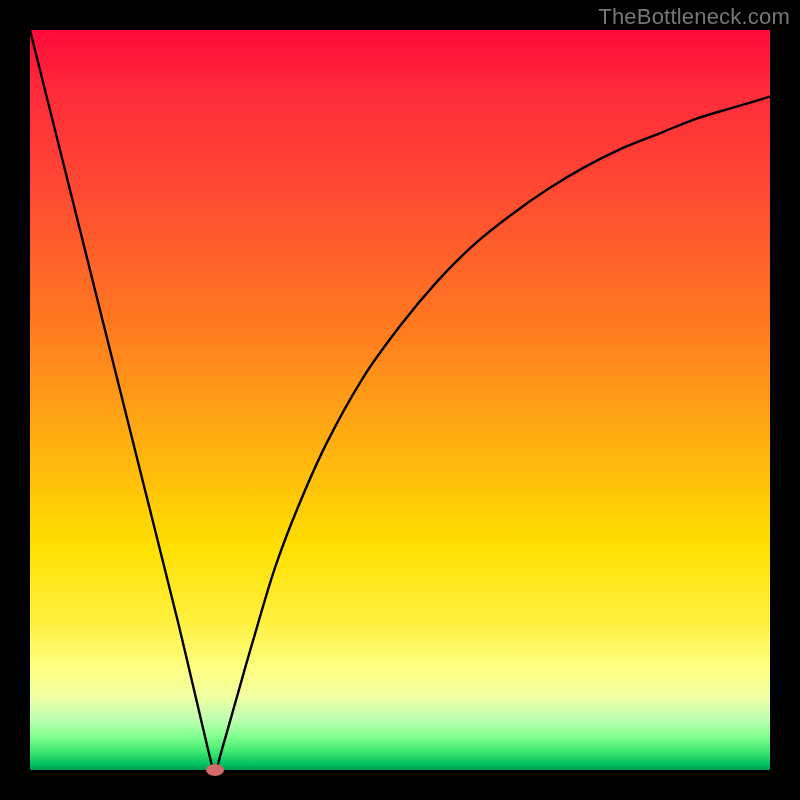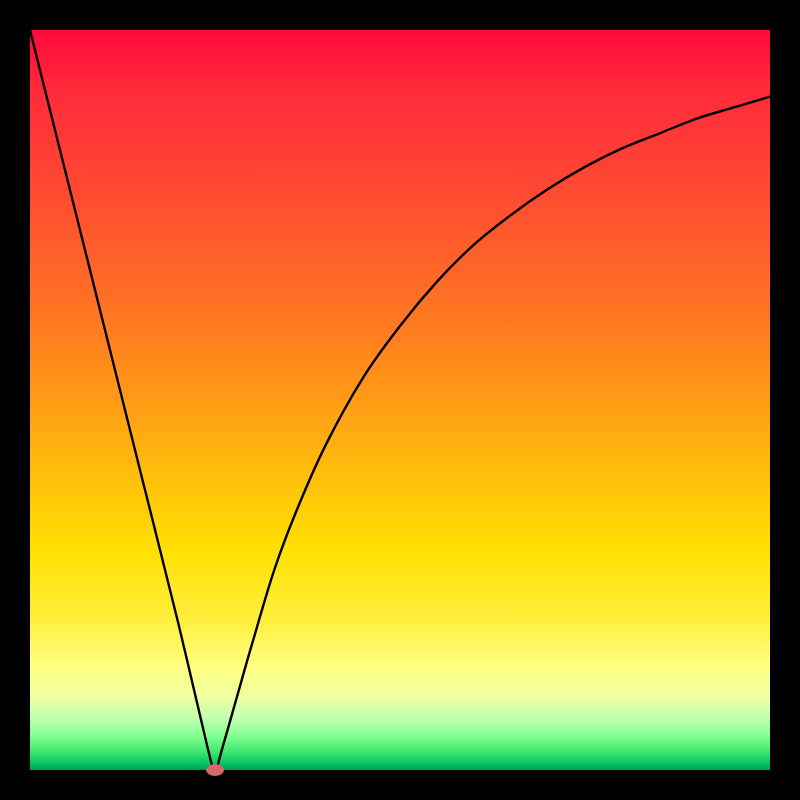--- a/index.html
+++ b/index.html
@@ -75,14 +75,15 @@
   <div class="plot-area">
 
     <svg class="curve" viewBox="0 0 740 740" preserveAspectRatio="none">
       <path fill="none" stroke="#000" stroke-width="2.4" stroke-linecap="round" stroke-linejoin="round" d="M 0.00 0.00 C 6.17 24.67, 24.67 98.67, 37.00 148.00 C 49.33 197.33, 61.67 246.67, 74.00 296.00 C 86.33 345.33, 98.67 394.67, 111.00 444.00 C 123.33 493.33, 136.90 546.37, 148.00 592.00 C 159.10 637.63, 171.43 693.13, 177.60 717.80 C 183.77 742.47, 182.53 740.00, 185.00 740.00 C 187.47 740.00, 188.70 730.13, 192.40 717.80 C 196.10 705.47, 202.27 683.27, 207.20 666.00 C 212.13 648.73, 215.83 635.17, 222.00 614.20 C 228.17 593.23, 236.80 562.40, 244.20 540.20 C 251.60 518.00, 257.77 501.97, 266.40 481.00 C 275.03 460.03, 284.90 436.60, 296.00 414.40 C 307.10 392.20, 320.67 367.53, 333.00 347.80 C 345.33 328.07, 357.67 312.03, 370.00 296.00 C 382.33 279.97, 394.67 265.17, 407.00 251.60 C 419.33 238.03, 431.67 225.70, 444.00 214.60 C 456.33 203.50, 468.67 194.25, 481.00 185.00 C 493.33 175.75, 505.67 167.12, 518.00 159.10 C 530.33 151.08, 542.67 143.68, 555.00 136.90 C 567.33 130.12, 579.67 123.95, 592.00 118.40 C 604.33 112.85, 616.67 108.53, 629.00 103.60 C 641.33 98.67, 653.67 93.12, 666.00 88.80 C 678.33 84.48, 690.67 81.40, 703.00 77.70 C 715.33 74.00, 733.83 68.45, 740.00 66.60" id="curve-path"></path>
     </svg>
 
     <div class="marker" id="min-marker" style="left: 185px; top: 740px; background: rgb(212, 106, 106);"></div>
 
   </div>
 
+  <div class="watermark">TheBottleneck.com</div>
 
 </div>
 
 </body></html>

